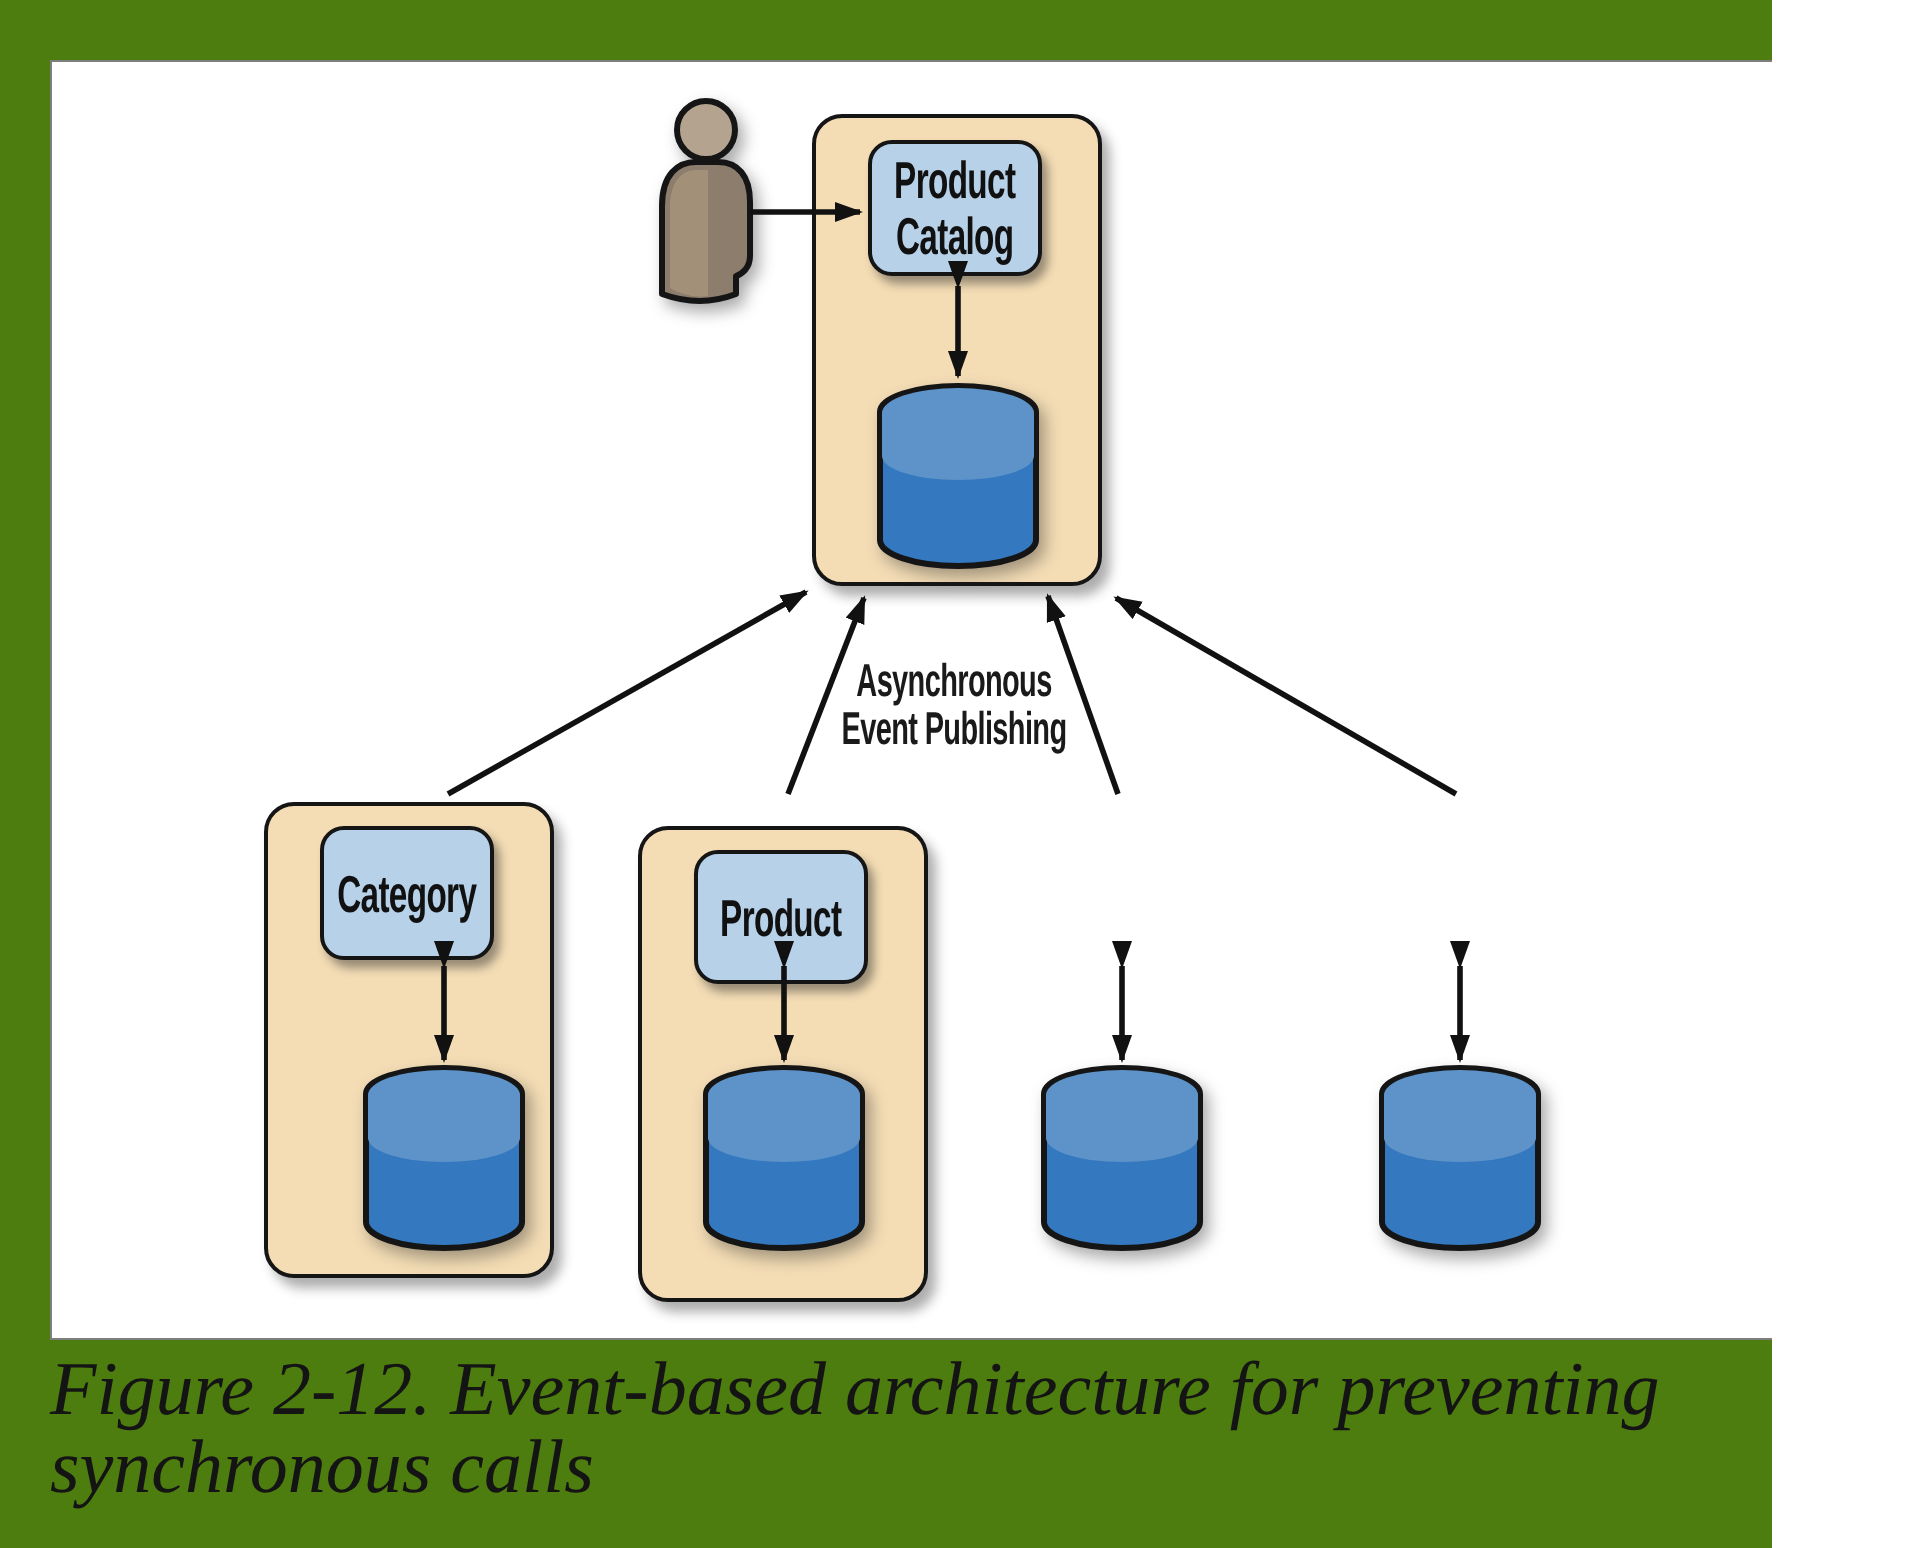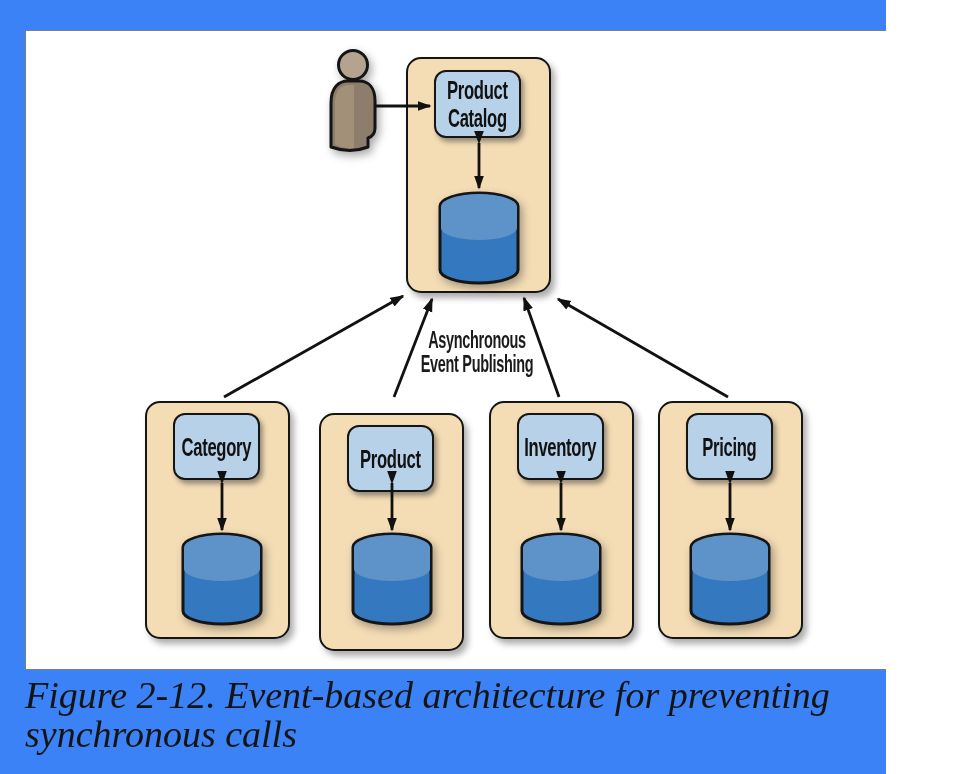--- a/index.html
+++ b/index.html
@@ -1,24 +1,24 @@
 <!DOCTYPE html>
 <html><head>
 <meta charset="utf-8">
 <style>
   html,body{margin:0;padding:0;background:#ffffff;}
-  .page{position:relative;width:886px;height:774px;background:#3b82f6;overflow:hidden;
+  .page{position:relative;width:886px;height:774px;background:#4d7c0f;overflow:hidden;
         font-family:"Liberation Sans",sans-serif;}
   .figure-frame{position:absolute;left:25px;top:30px;width:908px;height:638px;
         border:1.5px solid #7e7e7e;background:#ffffff;box-sizing:content-box;}
   .overlay{position:absolute;left:0;top:0;width:908px;height:638px;z-index:2;pointer-events:none;}
   .container{position:absolute;width:145px;background:#f4ddb5;border:2.6px solid #151515;
         border-radius:15px;box-shadow:4px 5px 6px rgba(40,40,40,.38);box-sizing:border-box;z-index:1;}
   .c-top{left:380px;top:26px;height:236px;}
-  .c-0{left:119px;top:370px;height:238px;}
+  .c-0{left:106px;top:370px;height:238px;}
   .c-1{left:293px;top:370px;height:238px;margin-top:12px;}
   .c-2{left:463px;top:370px;height:238px;}
   .c-3{left:632px;top:370px;height:238px;}
   .svc-box{position:absolute;left:26px;top:10px;width:87px;height:67px;background:#b7d1e9;
         border:2.6px solid #151515;border-radius:12px;box-shadow:3px 4px 5px rgba(40,40,40,.45);
         display:flex;align-items:center;justify-content:center;box-sizing:border-box;z-index:3;}
   .c-top .svc-box{height:68px;top:11px;}
   .svc-label{display:inline-block;font-weight:700;font-size:26px;line-height:28px;color:#111;
         letter-spacing:-0.5px;transform:scaleX(0.64);text-align:center;white-space:nowrap;}
   .svc-label.wrap{white-space:normal;width:106px;}
@@ -42,30 +42,20 @@
     </div>
 
     <div class="container c-0">
       <div class="svc-box">
         <span class="svc-label">Category</span>
       </div>
     </div>
     <div class="container c-1">
       <div class="svc-box">
         <span class="svc-label">Product</span>
-      </div>
-    </div>
-    <div class="container c-2">
-      <div class="svc-box">
-        <span class="svc-label">Inventory</span>
-      </div>
-    </div>
-    <div class="container c-3">
-      <div class="svc-box">
-        <span class="svc-label">Pricing</span>
       </div>
     </div>
 
     <div class="annotation">
       <div>Asynchronous</div>
       <div>Event Publishing</div>
     </div>
 
     <svg class="overlay" viewBox="0 0 908 638">
       <defs>

